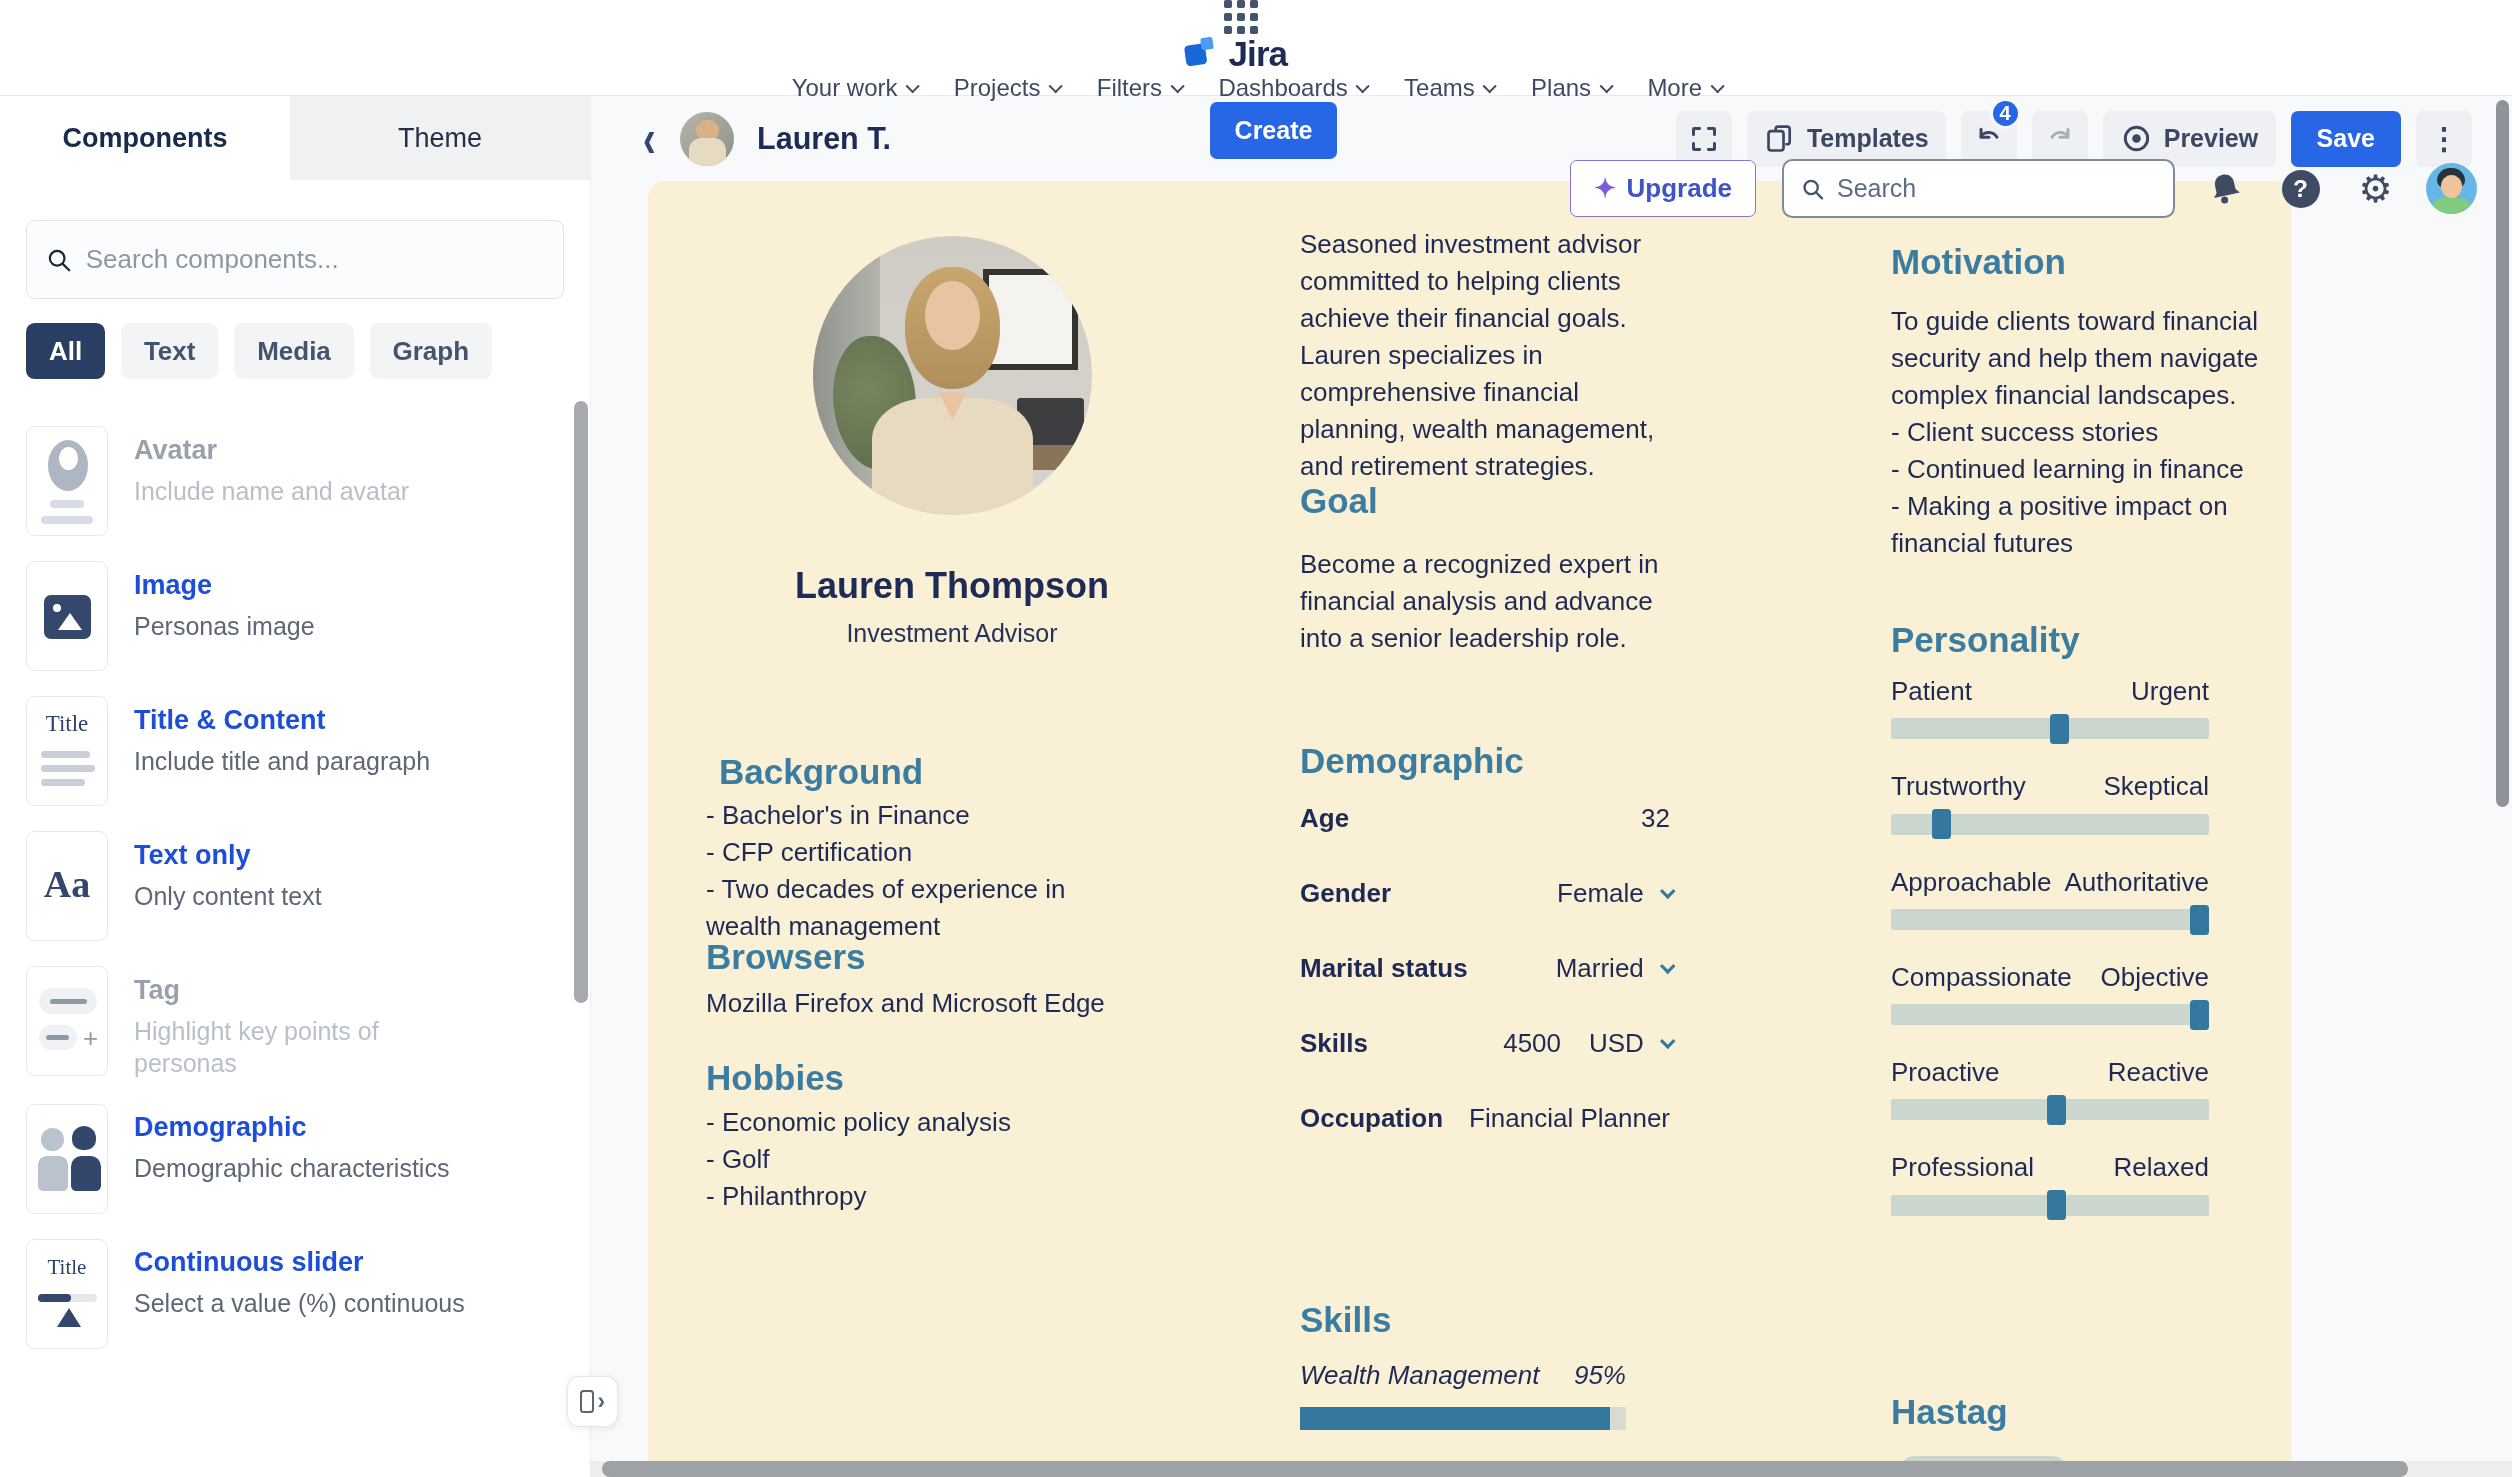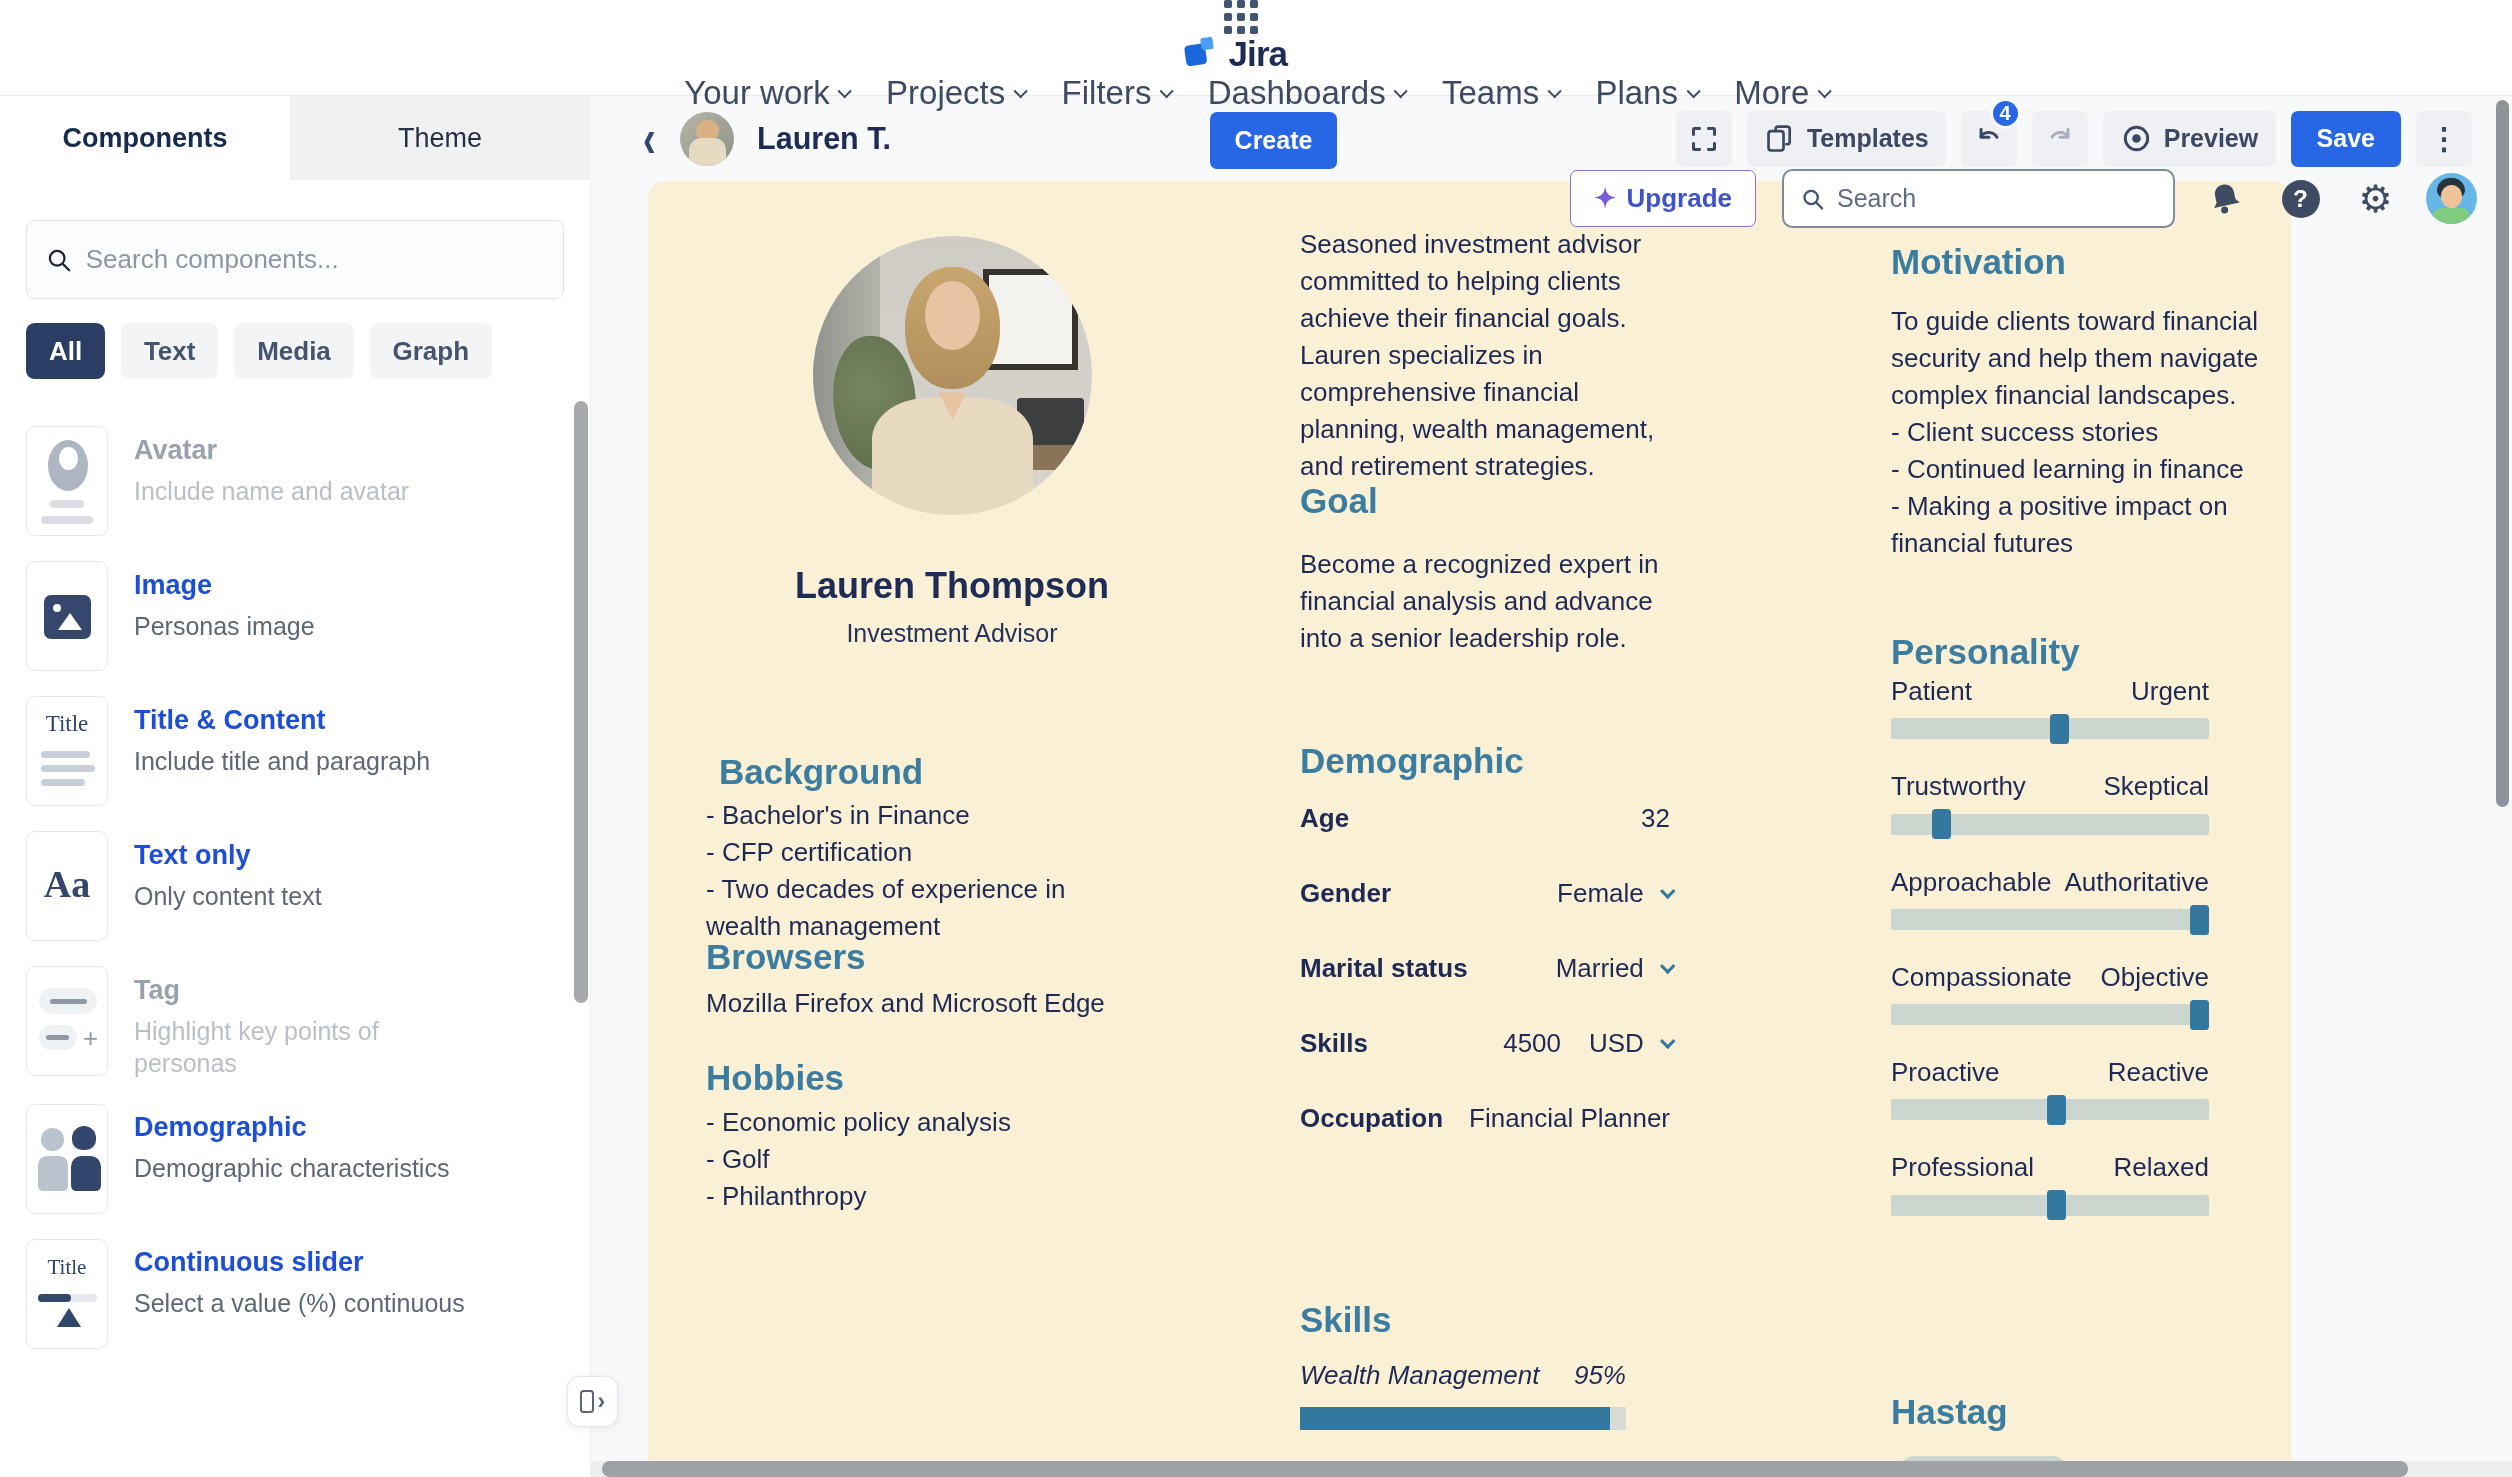--- a/index.html
+++ b/index.html
@@ -5,21 +5,21 @@
   * { margin:0; padding:0; box-sizing:border-box; }
   html,body { width:2512px; height:1478px; overflow:hidden; font-family:"Liberation Sans", sans-serif; background:#F8F9FA; }
 
   
   .navbar { position:absolute; left:0; top:0; width:2512px; height:96px; background:#FFFFFF; border-bottom:1.7px solid #E7E9ED; display:flex; align-items:center; padding:0 35px 0 35px; z-index:30;flex-direction:column; }
   .appgrid { display:grid; grid-template-columns:repeat(3,7.9px); grid-template-rows:repeat(3,7.9px); gap:5.2px; margin-right:30px; cursor:pointer; }
   .appgrid span { width:7.9px; height:7.9px; border-radius:1.7px; background:#44546F; }
   .logo { display:flex; align-items:center; gap:8.7px; margin-right:45px; }
   .logo-text { font-size:35px; font-weight:700; color:#1D2B55; letter-spacing:-0.9px; }
   .nav-menu { display:flex; align-items:center; gap:38px; }
-  .nav-item { display:flex; align-items:center; gap:8.7px; font-size:33px; font-weight:500; color:#3E4A63; cursor:pointer; white-space:nowrap; }
+  .nav-item { display:flex; align-items:center; gap:8.7px; font-size:24px; font-weight:500; color:#3E4A63; cursor:pointer; white-space:nowrap; }
   .chev { width:9.6px; height:9.6px; border-right:2.6px solid currentColor; border-bottom:2.6px solid currentColor; transform:rotate(45deg) translateY(-2.6px); }
   .btn-create { margin-left:35px; background:#2767E5; color:#fff; font-size:25px; font-weight:600; border:none; border-radius:7px; padding:14px 24.4px; cursor:pointer; }
   .nav-right { margin-left:auto; display:flex; align-items:center; gap:26px; }
   .btn-upgrade { display:flex; align-items:center; gap:10.5px; border:1.7px solid #8672D9; background:#fff; border-radius:7px; padding:12.2px 23px; font-size:26px; font-weight:600; color:#3E53C9; cursor:pointer; }
   .sparkle { color:#7B5CD6; font-size:26px; }
   .nav-search { display:flex; align-items:center; gap:12.2px; width:393px; height:59px; border:2.2px solid #808A9D; border-radius:10.5px; padding:0 17.4px; background:#fff; }
   .nav-search input { border:none; outline:none; font-size:25px; color:#3E4A63; width:100%; background:transparent; }
   .nav-search input::placeholder { color:#5E6C84; }
   .icon-btn { width:49px; height:49px; display:flex; align-items:center; justify-content:center; cursor:pointer; }
   .help-circle { width:38px; height:38px; border-radius:50%; background:#3F4B63; color:#fff; font-size:24.4px; font-weight:700; display:flex; align-items:center; justify-content:center; }
@@ -469,21 +469,21 @@
     </div>
 
     <div class="abs h2c" style="left:1243px; top:61px;">Motivation</div>
     <div class="abs bodytxt" style="left:1243px; top:122px; width:384px;">
       <div>To guide clients toward financial security and help them navigate complex financial landscapes.</div>
       <div>- Client success stories</div>
       <div>- Continued learning in finance</div>
       <div>- Making a positive impact on financial futures</div>
     </div>
 
-    <div class="abs h2c" style="left:1243px; top:451px;">Personality</div>
+    <div class="abs h2c" style="left:1243px; top:439px;">Personality</div>
     <div class="abs" style="left:1243px; top:495px; width:318px;">
 
       <div class="slider-block">
         <div class="slider-labels">
           <span>Patient</span>
           <span>Urgent</span>
         </div>
         <div class="slider-track">
           <div class="slider-handle" style="left: calc(53% - 9.6px);"></div>
         </div>

